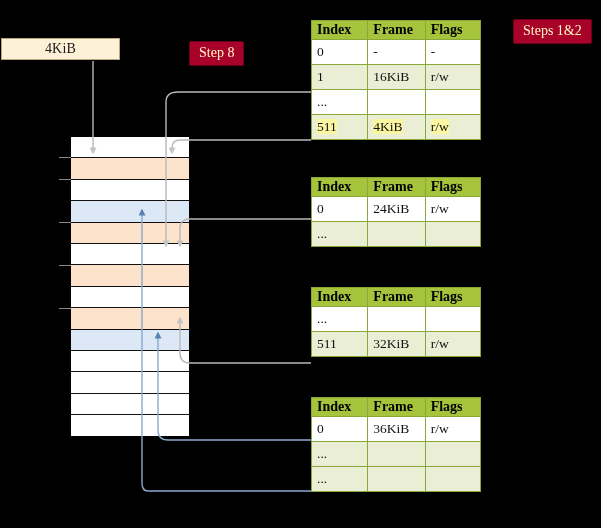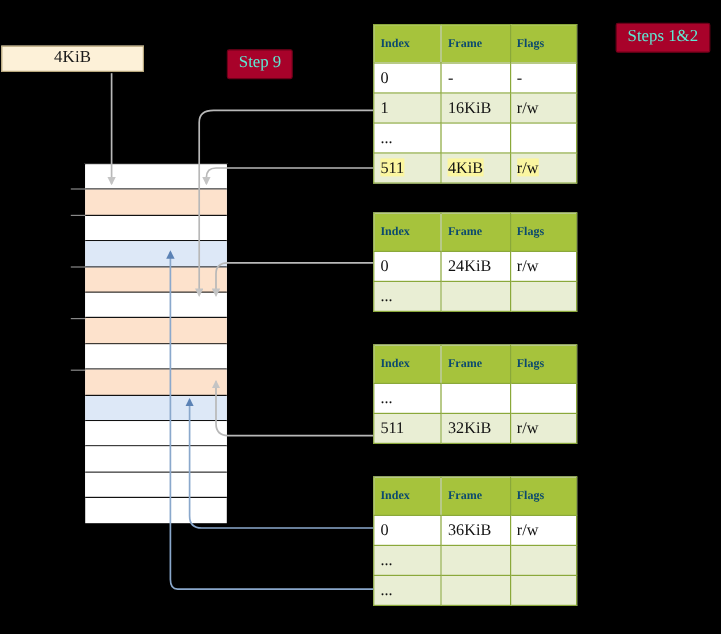--- a/index.html
+++ b/index.html
@@ -26,21 +26,21 @@
     color: #1a1a1a;
     font-size: 14px;
     display: flex; align-items: center; justify-content: center;
     letter-spacing: .2px;
   }
 
   
   .badge {
     position: absolute;
     background: #a8022a;
-    color: #5eead4;
+    color: #fef9c3;
     font-size: 14px;
     line-height: 1;
     padding: 4px 9px 5px 9px;
     border: 1px solid #6d0019;
     border-radius: 2px;
     white-space: nowrap;
   }
   .badge-step0      { left: 189px; top: 41px; }
   .badge-steps12    { left: 513px; top: 19px; }
   .badge-step3      { left: 519px; top: 159px; }
@@ -87,24 +87,24 @@
     border: 1px solid #8aa83a;
     height: 25px;
     padding: 1px 5px;
     text-align: left;
     font-weight: normal;
     white-space: nowrap;
     overflow: hidden;
   }
   .pt th {
     background: #a6c33c;
-    color: #0c4a6e;
+    color: #000000;
     font-weight: bold;
-    font-size: 10px;
-    height: 32px;
+    font-size: 14px;
+    height: 16px;
   }
   .pt tr.alt td { background: #e9eed4; }
   .pt td.c-index { width: 56px; }
   .pt td.c-frame { width: 57px; }
   .pt td.c-flags { width: 55px; }
   .pt th.c-index { width: 56px; }
   .pt th.c-frame { width: 57px; }
   .pt th.c-flags { width: 55px; }
   .hl { background: #fbf6a0 !important; }
 
@@ -123,21 +123,21 @@
 </style>
 </head>
 <body>
 
 <div id="stage">
 
   <div class="src-box">
     <span>4KiB</span>
   </div>
 
-  <div class="badge badge-step0">Step 9</div>
+  <div class="badge badge-step0">Step 8</div>
   <div class="badge badge-steps12">Steps 1&amp;2</div>
 
   <div class="mem" id="mem-block">
       <div class="mem-row"></div>
       <div class="mem-row orange"></div>
       <div class="mem-row"></div>
       <div class="mem-row blue"></div>
       <div class="mem-row orange"></div>
       <div class="mem-row"></div>
       <div class="mem-row orange"></div>

